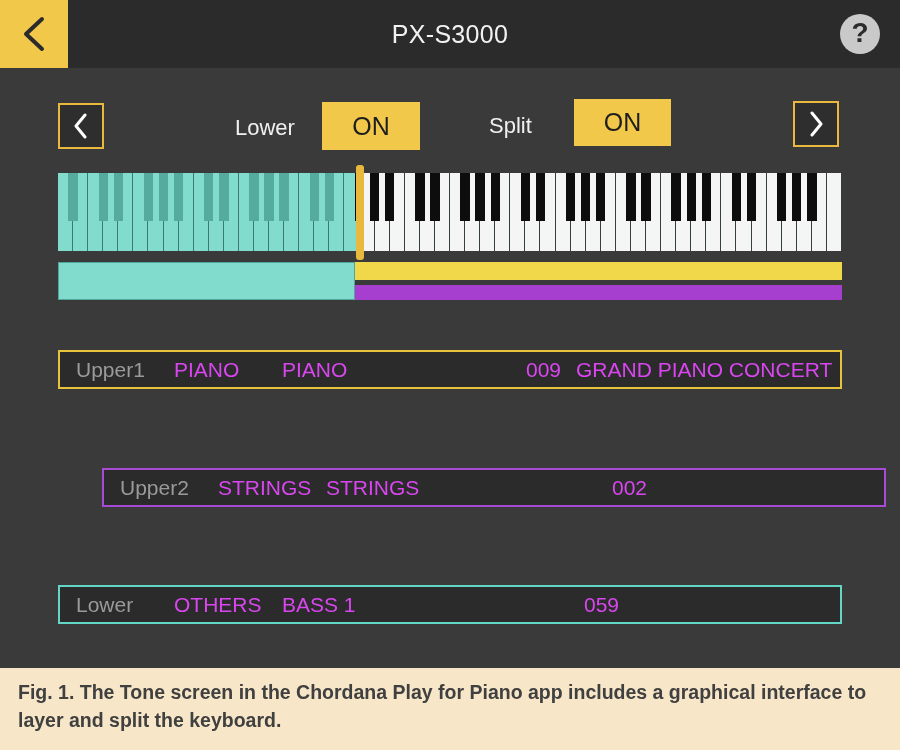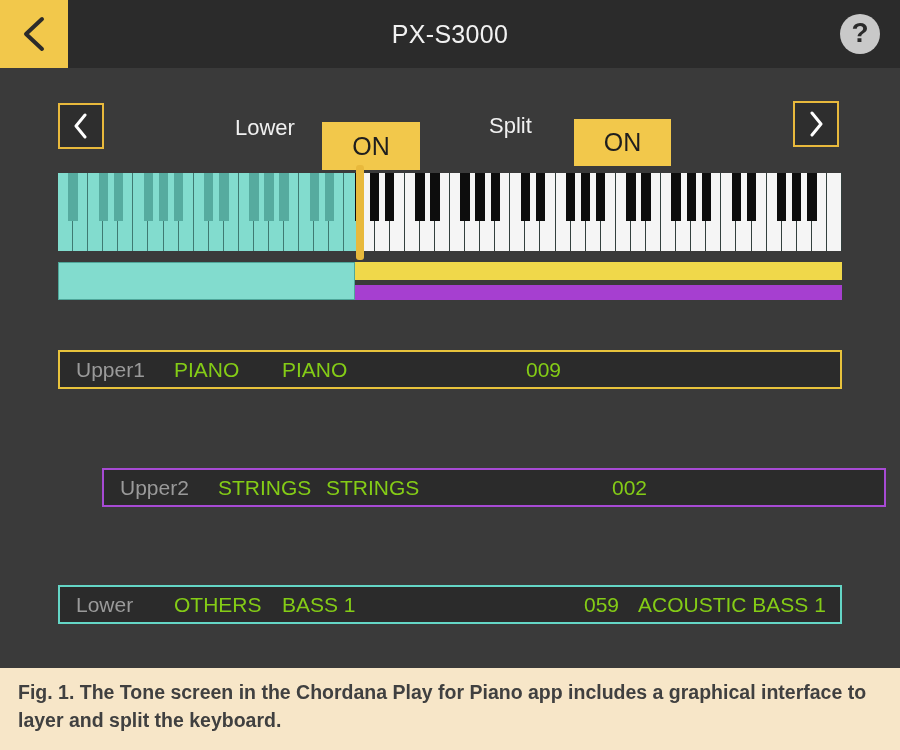--- a/index.html
+++ b/index.html
@@ -101,21 +101,20 @@
   .ctrl-label.layer { left: 235px; top: 47px; }
   .ctrl-label.split { left: 489px; top: 45px; }
 
   .on-btn {
     position: absolute;
     background: #f2c84b;
     color: #1e1e1e;
     display: flex; align-items: center; justify-content: center;
     font-size: 25px;
     cursor: pointer;
-    margin-top: 20px;
   }
   .on-btn.layer { left: 322px; top: 34px; width: 98px; height: 48px; }
   .on-btn.split { left: 574px; top: 31px; width: 97px; height: 47px; }
 
   
   .kbd-wrap {
     position: absolute;
     left: 58px; top: 173px;
     width: 784px; height: 78px;
   }
@@ -200,21 +199,21 @@
   .tone-part {
     position: absolute;
     color: #9a9a9a;
     font-size: 21px;
     top: 50%;
     transform: translateY(-50%);
     white-space: nowrap;
   }
   .tone-cat, .tone-sub, .tone-num, .tone-name {
     position: absolute;
-    color: #84cc16;
+    color: #d946ef;
     font-size: 21px;
     top: 50%;
     transform: translateY(-50%);
     white-space: nowrap;
   }
   .tone-name { text-align: right; }
 
   
   .caption {
     position: absolute;
@@ -366,35 +365,35 @@
       <div class="bar lower"></div>
       <div class="bar upper1"></div>
       <div class="bar upper2"></div>
     </div>
 
     <div class="tone-row upper1">
       <div class="tone-part" style="left:16px">Upper1</div>
       <div class="tone-cat" style="left:114px">PIANO</div>
       <div class="tone-sub" style="left:222px">PIANO</div>
       <div class="tone-num" style="left:466px">009</div>
+      <div class="tone-name" style="left:516px">GRAND PIANO CONCERT</div>
     </div>
 
     <div class="tone-row upper2">
       <div class="tone-part" style="left:16px">Upper2</div>
       <div class="tone-cat" style="left:114px">STRINGS</div>
       <div class="tone-sub" style="left:222px">STRINGS</div>
       <div class="tone-num" style="left:508px">002</div>
     </div>
 
     <div class="tone-row lower">
       <div class="tone-part" style="left:16px">Lower</div>
       <div class="tone-cat" style="left:114px">OTHERS</div>
       <div class="tone-sub" style="left:222px">BASS 1</div>
       <div class="tone-num" style="left:524px">059</div>
-      <div class="tone-name" style="left:578px">ACOUSTIC BASS 1</div>
     </div>
 
   </div>
 
   <div class="caption">
     <div class="caption-text"><span class="fig-label">Fig. 1.</span><span> The Tone screen in the Chordana Play for Piano app includes a graphical interface to layer and split the keyboard.</span></div>
   </div>
 
 </div>
 

